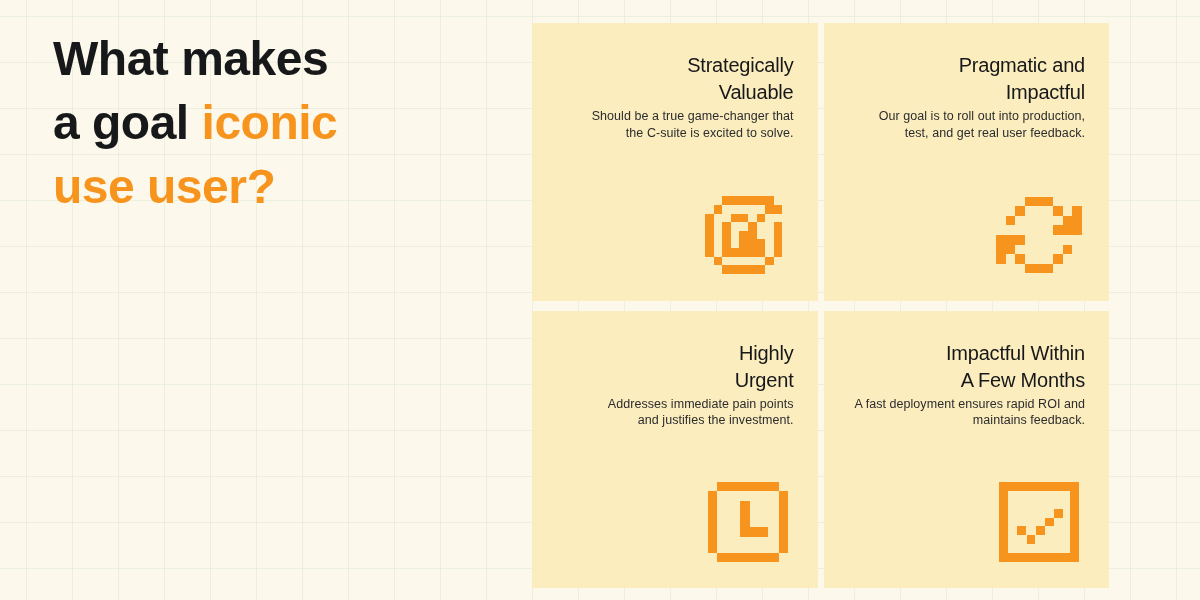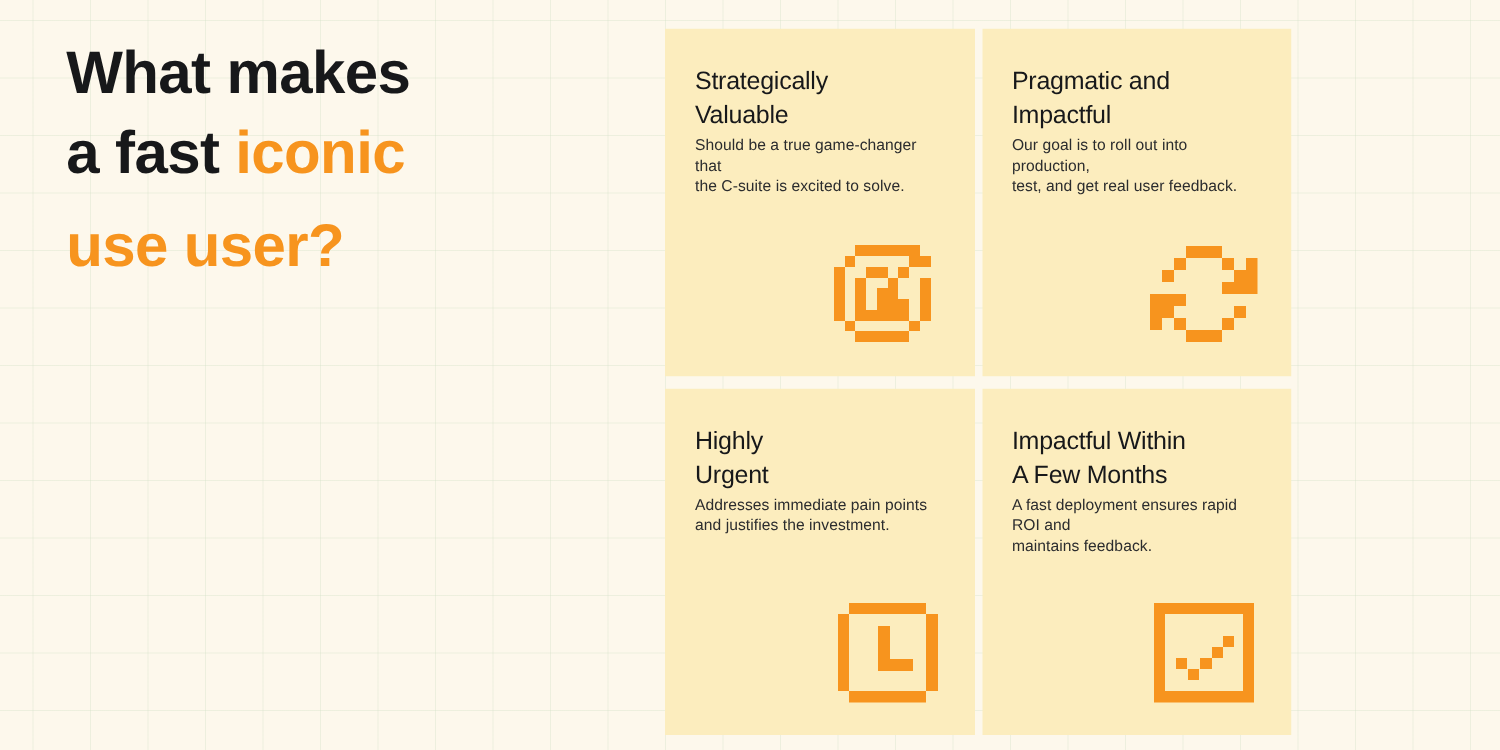--- a/index.html
+++ b/index.html
@@ -17,31 +17,32 @@
     background-size:46px 46px;
     background-position:26px 16px;
   }
 
   
   #headline {
     position:absolute; left:53px; top:27px; width:470px;
     font-size:48px; line-height:64px; font-weight:700;
     letter-spacing:-0.5px; color:#17181A;
   }
-  #headline .accent { color:#F7941E;margin-top:11px; }
+  #headline .accent { color:#F7941E; }
   #headline .ln { display:block; white-space:nowrap; }
 
   
   #grid {
     position:absolute; left:532px; top:23px;
-    width:501px; height:565px;
+    width:577px; height:565px;
     display:grid;
     grid-template-columns:1fr 1fr;
     grid-template-rows:1fr 1fr;
     gap:10px 6px;
+    text-align:right;
   }
   .card {
     background:#FCEDBE;
     position:relative;
     padding:29px 24px 0 24px;
     overflow:hidden;
   }
   .card-title {
     font-size:20px; line-height:27px; font-weight:400;
     color:#17181A; letter-spacing:-0.2px;
@@ -59,21 +60,21 @@
   }
   .icon-wrap svg { display:block; width:100%; height:100%; }
 </style>
 </head>
 <body>
 
 <div id="stage">
 
   <h1 id="headline">
     <span class="ln">What makes</span>
-    <span class="ln"><span>a fast </span><span class="accent">iconic</span></span>
+    <span class="ln"><span>a goal </span><span class="accent">iconic</span></span>
     <span class="ln accent">use user?</span>
   </h1>
 
   <div id="grid">
 
     <div class="card">
       <div class="card-title">Strategically
 Valuable</div>
       <div class="card-desc">Should be a true game-changer that
 the C-suite is excited to solve.</div>

